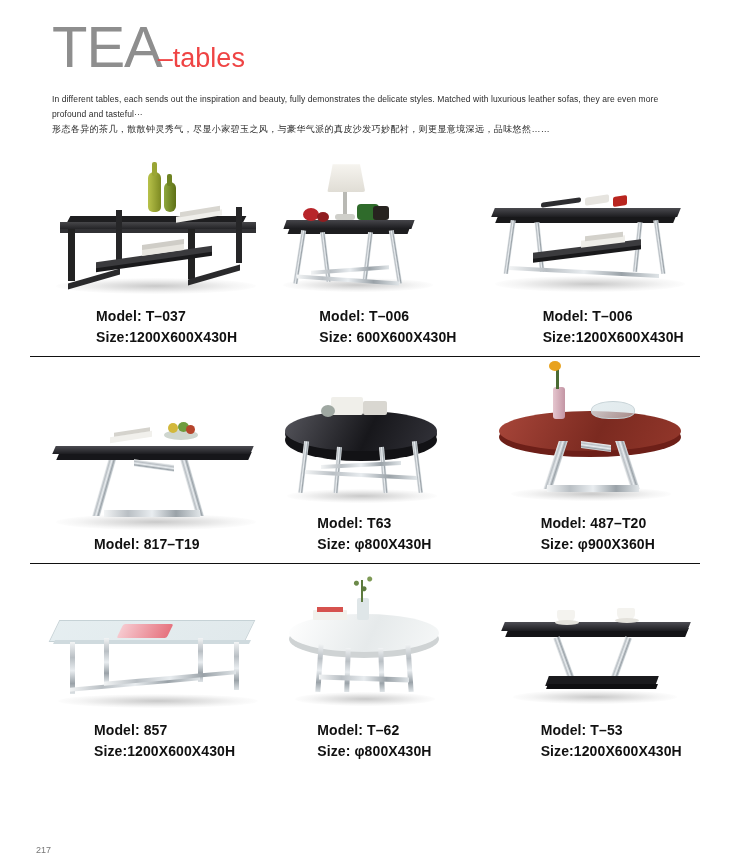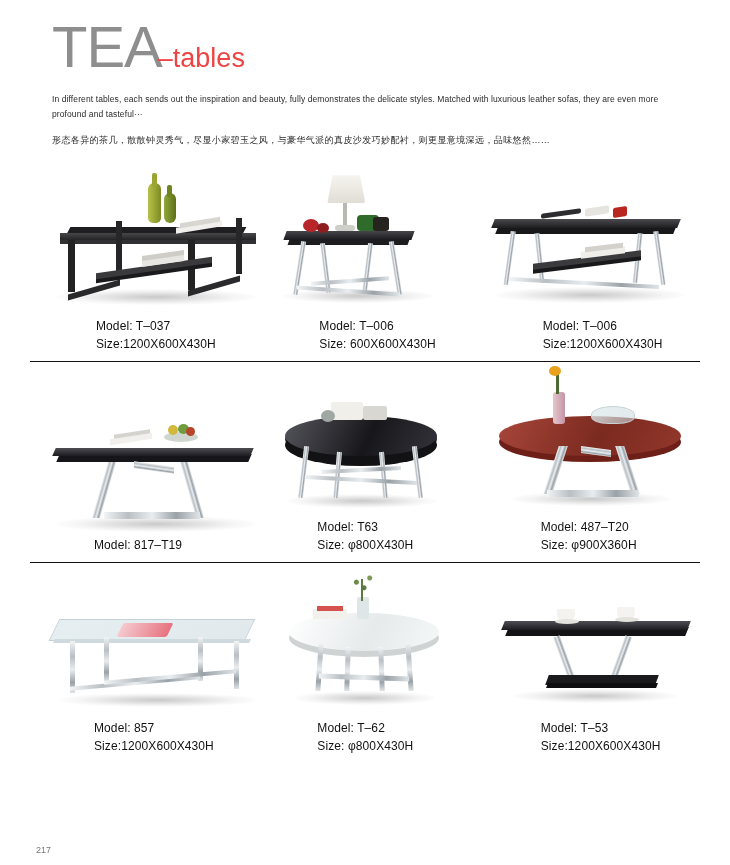--- a/index.html
+++ b/index.html
@@ -46,21 +46,20 @@
   }
   .desc-en {
     margin-top: 16px;
     font-size: 8.5px;
     line-height: 1.75;
     color: #2a2a2a;
     max-width: 640px;
     letter-spacing: .1px;
   }
   .desc-cn {
-    margin-top: 11px;
     font-size: 9px;
     line-height: 1.6;
     color: #2a2a2a;
     letter-spacing: .4px;
   }
 
   
   .rows { margin-top: 14px; }
   .row {
     position: relative;
@@ -83,22 +82,22 @@
   .figure {
     height: 150px;
     position: relative;
   }
   .caption {
     padding-left: 58px;
     padding-bottom: 8px;
     padding-top: 6px;
   }
   .cap-line {
-    font-size: 12px;
-    font-weight: normal;
+    font-size: 14px;
+    font-weight: bold;
     color: #111;
     line-height: 1.5;
     letter-spacing: .1px;
   }
   .row-2 .caption, .row-3 .caption { padding-left: 56px; }
   .row-1 .cell:nth-child(1) .caption { padding-left: 58px; }
 
   .page-num {
     position: absolute;
     left: 36px;

